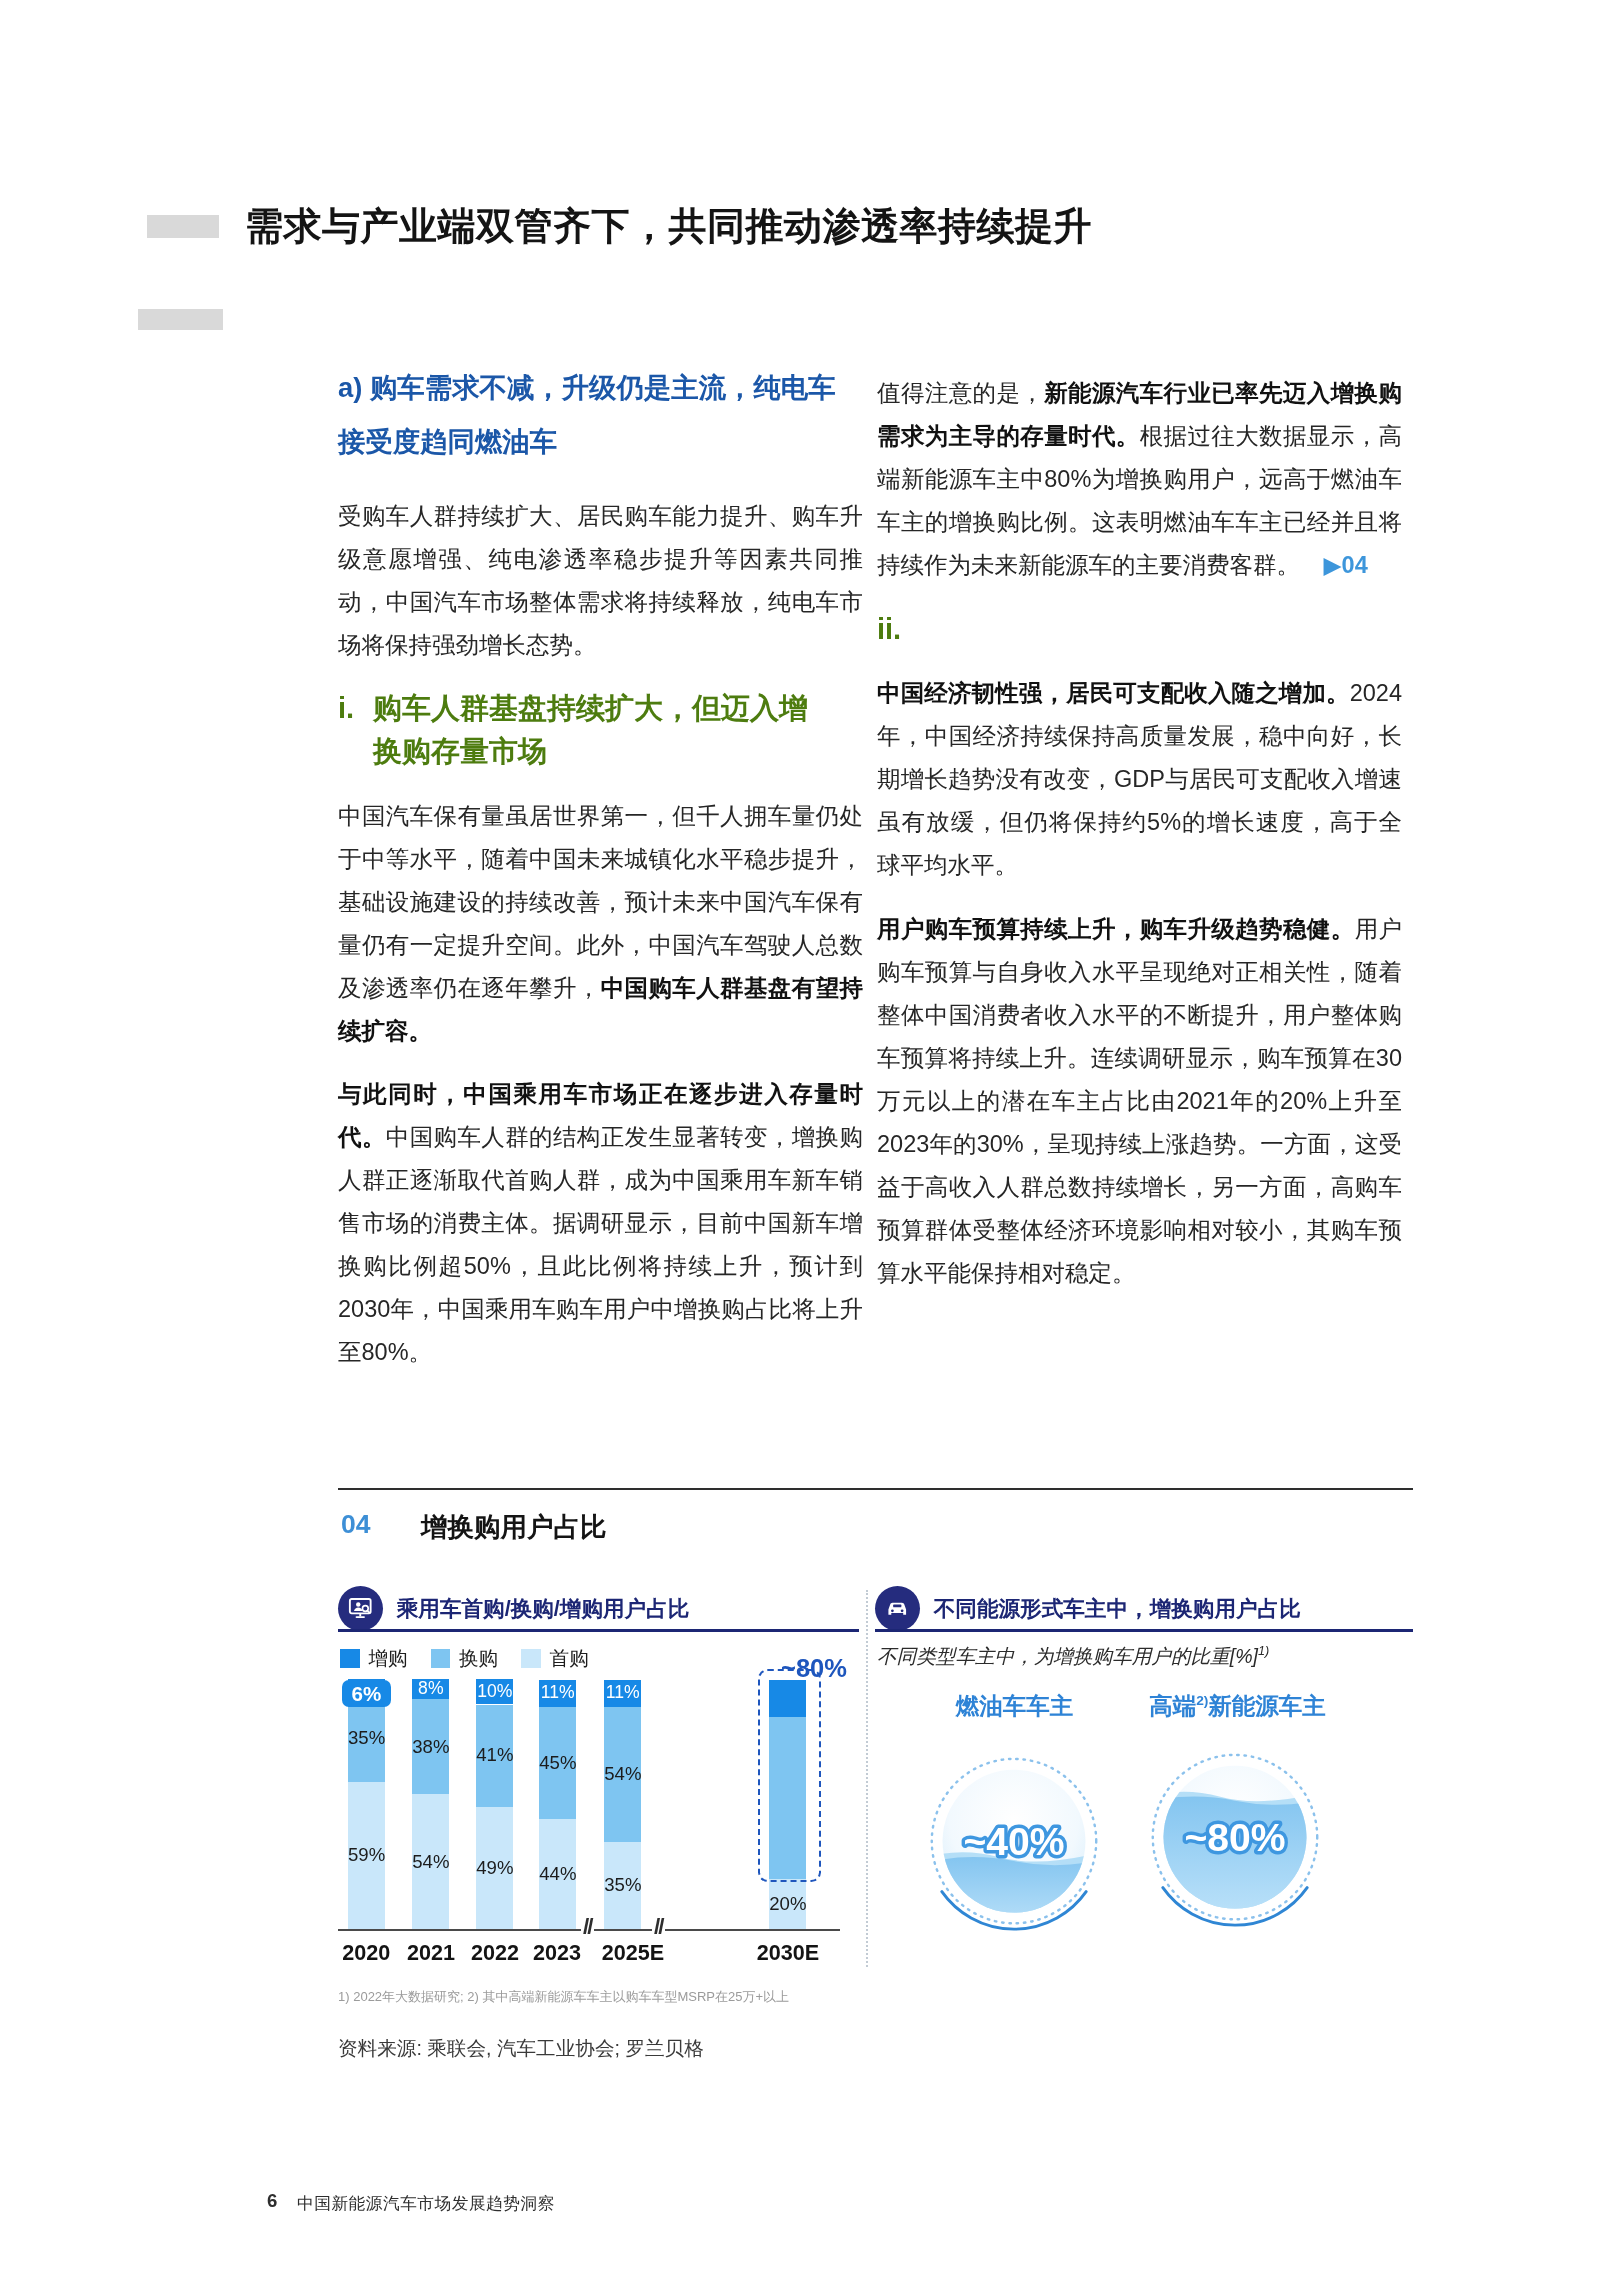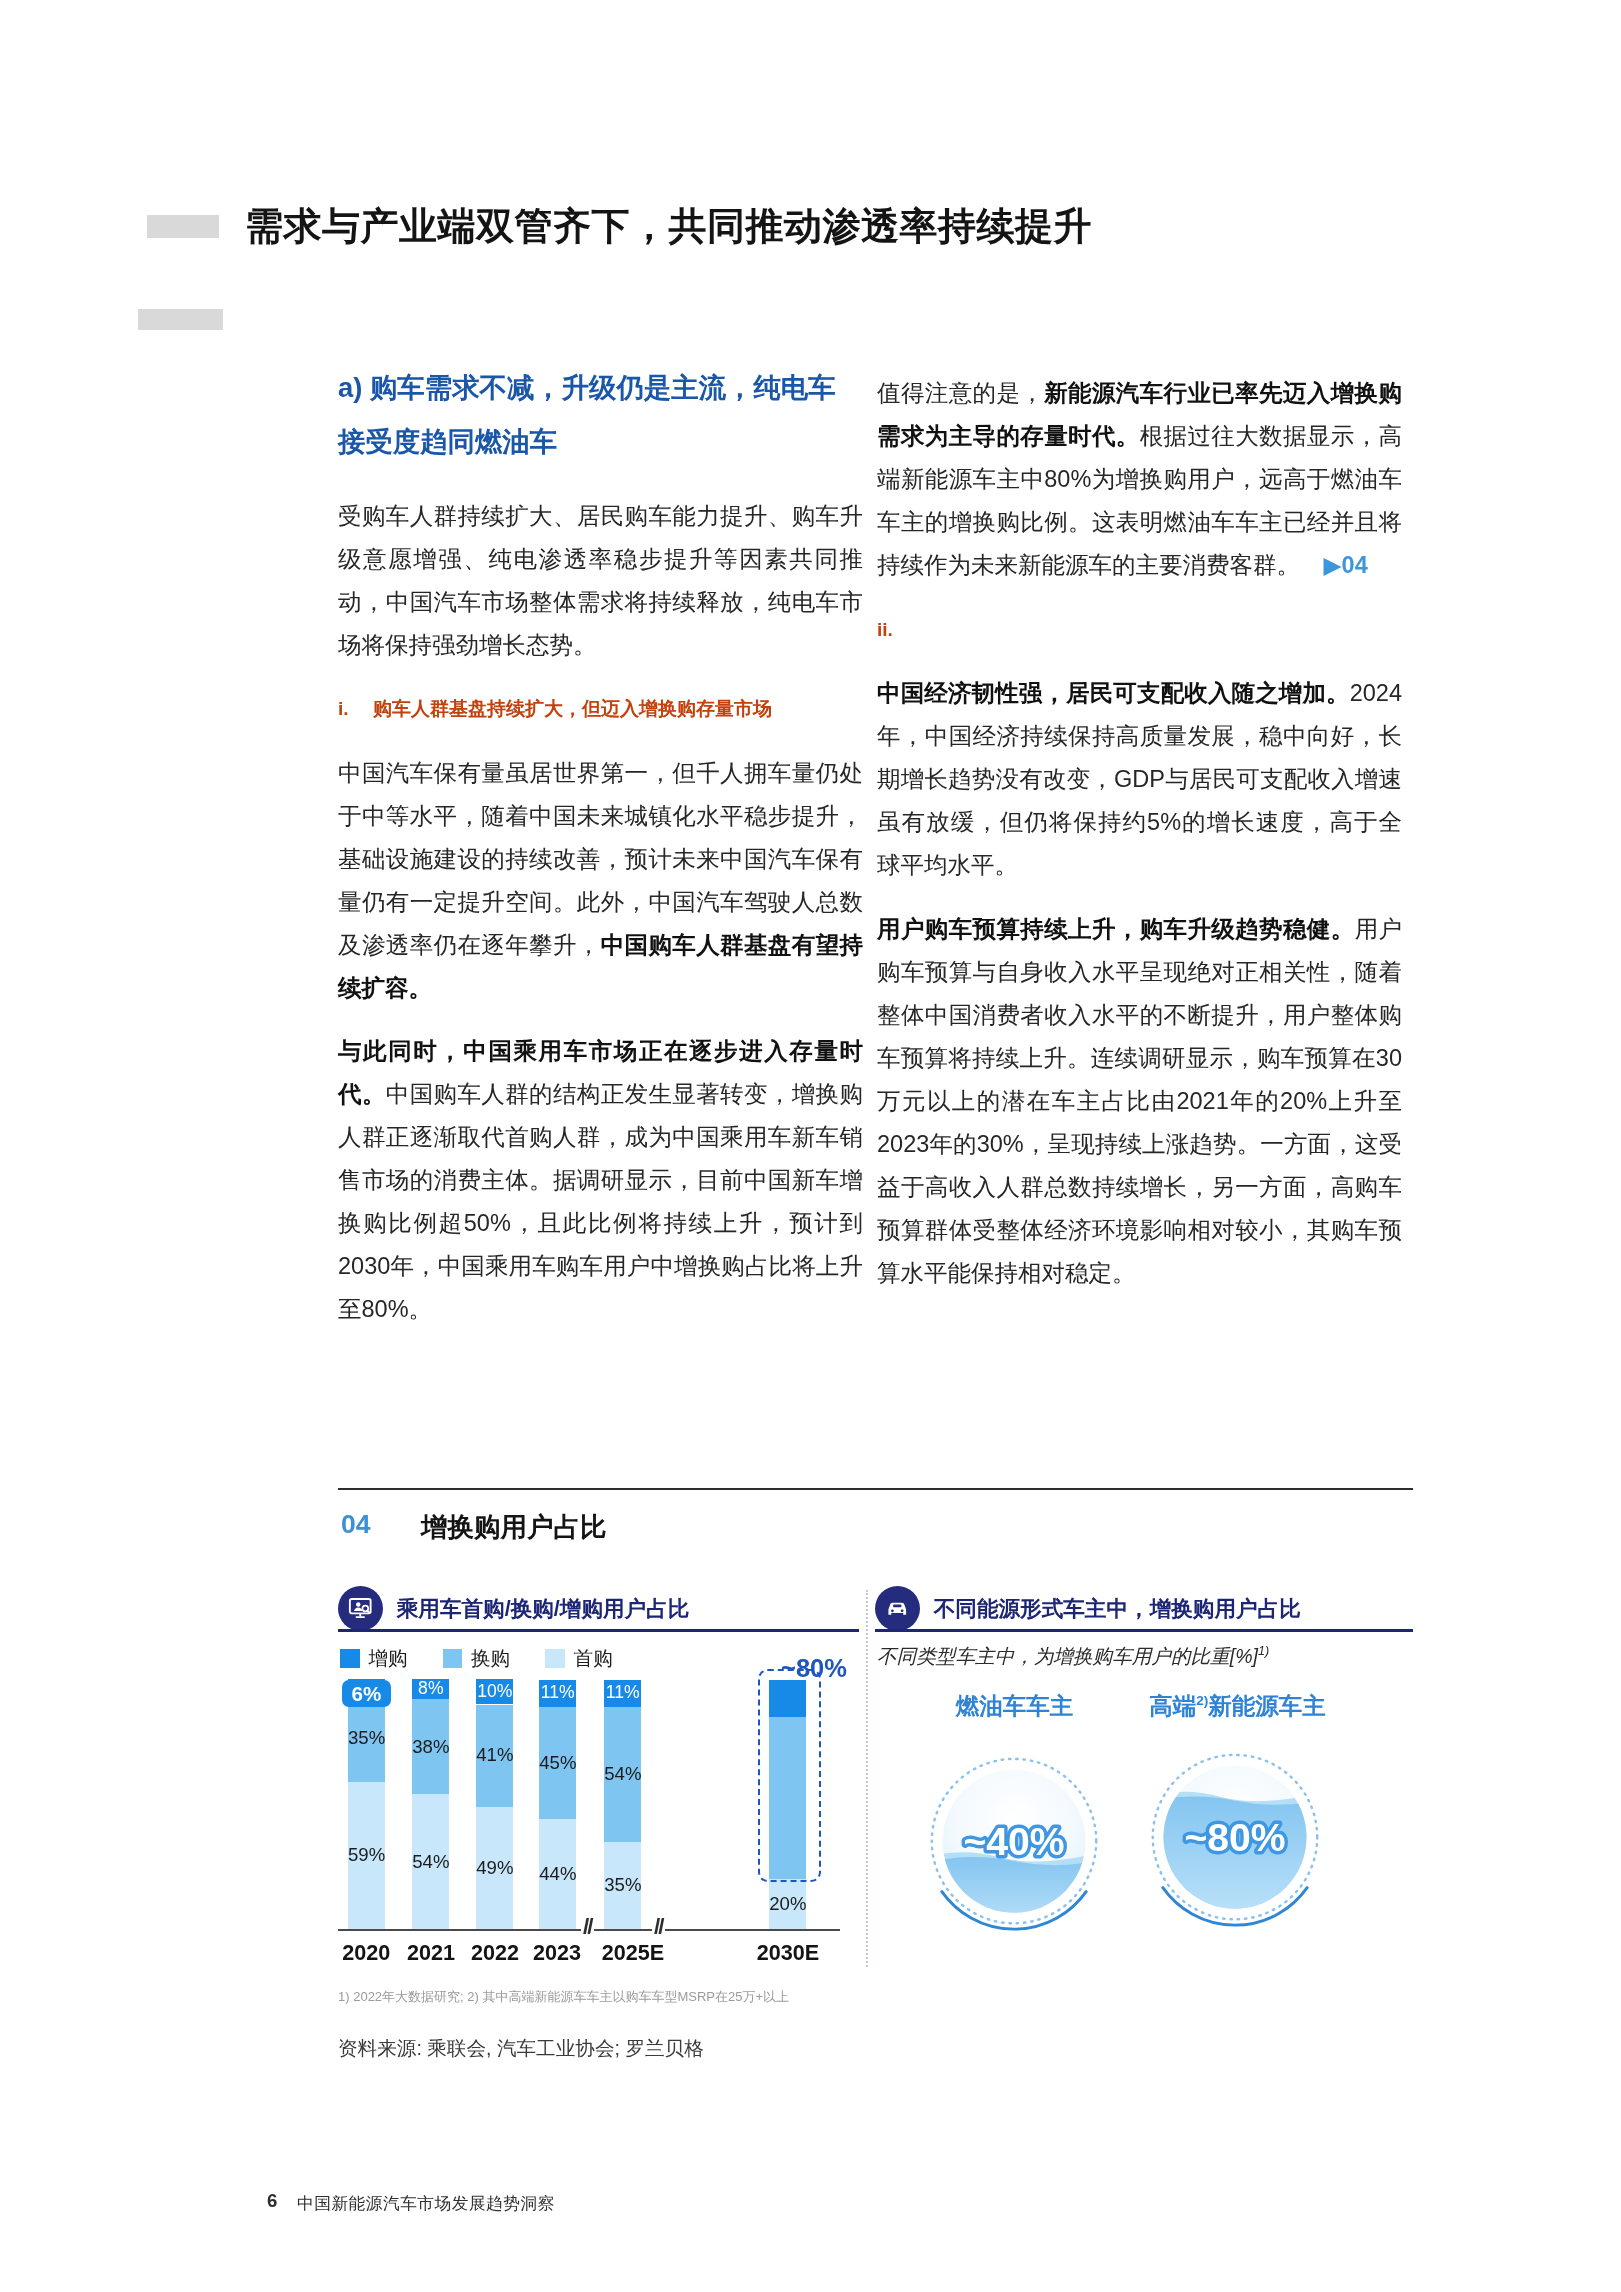--- a/index.html
+++ b/index.html
@@ -5,39 +5,39 @@
   html,body{margin:0;padding:0;background:#e8e8e8;}
   .page{position:relative;width:1621px;height:2293px;background:#ffffff;overflow:hidden;
         font-family:"Liberation Sans","DejaVu Sans",sans-serif;color:#262626;}
   .deco-bar{position:absolute;background:#d9d9d9;}
   .main-title{position:absolute;margin:0;font-size:38px;font-weight:bold;color:#141414;letter-spacing:0.5px;white-space:nowrap;}
 
   .col{position:absolute;width:525px;font-size:23.5px;line-height:43px;text-align:justify;color:#262626;}
   .col p{margin:0 0 20.6px 0;}
   .col b{color:#111;}
   .heading-a{margin:0 0 25.5px 0;font-size:27.4px;line-height:54px;font-weight:bold;color:#1b57a8;text-align:left;width:516px;}
-  .sub-heading{display:flex;margin:1px 0 21.6px 0;font-size:19px;line-height:43px;font-weight:bold;color:#c2410c;text-align:left;}
+  .sub-heading{display:flex;margin:1px 0 21.6px 0;font-size:29px;line-height:43px;font-weight:bold;color:#4d7c0f;text-align:left;}
   .sub-heading .num{flex:none;width:35px;}
   .sub-heading .txt{width:451px;}
   .mt-lg{margin-top:16.7px;}
   .ref-link{color:#3d96db;font-weight:bold;margin-left:23.5px;white-space:nowrap;}
 
   .divider{position:absolute;height:2px;background:#2e2e2e;}
   .exhibit-num{position:absolute;font-size:26.5px;font-weight:bold;color:#3d8fd6;}
   .exhibit-title{position:absolute;font-size:26.5px;font-weight:bold;color:#141414;}
 
   .panel{position:absolute;}
   .panel-header{position:absolute;left:0;top:0;display:flex;align-items:center;gap:13.7px;}
   .panel-icon{width:45px;height:45px;border-radius:50%;background:#252c7e;display:flex;align-items:center;justify-content:center;flex:none;}
   .panel-title{font-size:21.6px;font-weight:bold;color:#1c2674;white-space:nowrap;}
   .panel-underline{position:absolute;left:0;top:43px;height:2.9px;background:#1c2674;width:100%;}
   .panel-subtitle{position:absolute;left:2px;top:57px;font-size:19.6px;font-style:italic;color:#2b2b2b;}
   .panel-subtitle sup{font-size:12.7px;}
 
-  .legend{position:absolute;left:2px;top:59px;display:flex;gap:35px;}
+  .legend{position:absolute;left:2px;top:59px;display:flex;gap:23px;}
   .legend-item{display:flex;align-items:center;gap:8.8px;font-size:19.6px;color:#1d1d1d;}
   .legend-swatch{width:19.6px;height:19.6px;flex:none;}
 
   .bar-chart{position:absolute;left:0;top:93px;width:521px;height:294px;}
   .bar{position:absolute;top:0;width:37px;height:250px;}
   .seg{position:absolute;left:0;width:100%;}
   .seg-label{position:absolute;left:-13.7px;width:65px;text-align:center;font-size:18.6px;color:#1c1c1c;}
   .seg-label.white{color:#ffffff;font-size:17.6px;}
   .pill{position:absolute;left:-5.9px;top:1px;width:49px;height:27.4px;line-height:27.4px;border-radius:6.9px;
         text-align:center;color:#fff;font-size:20.6px;font-weight:bold;z-index:2;}

